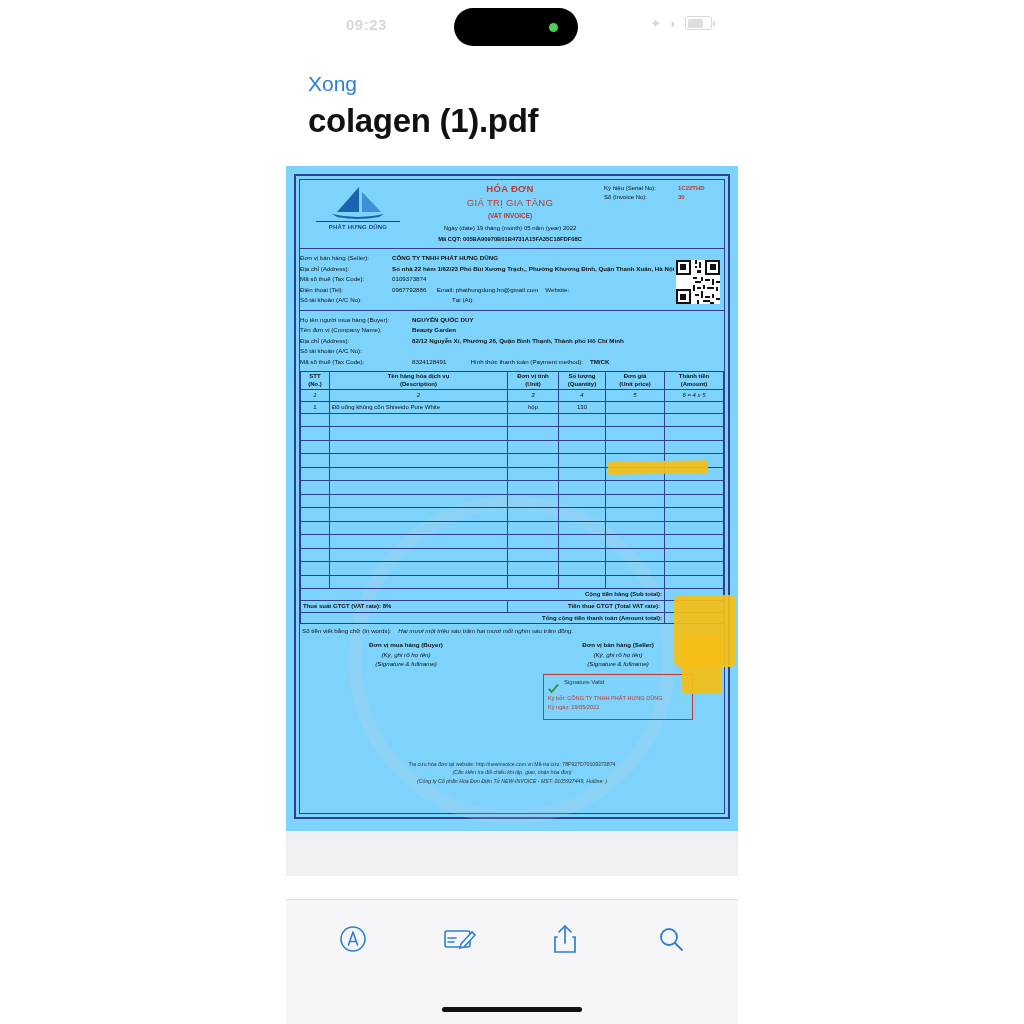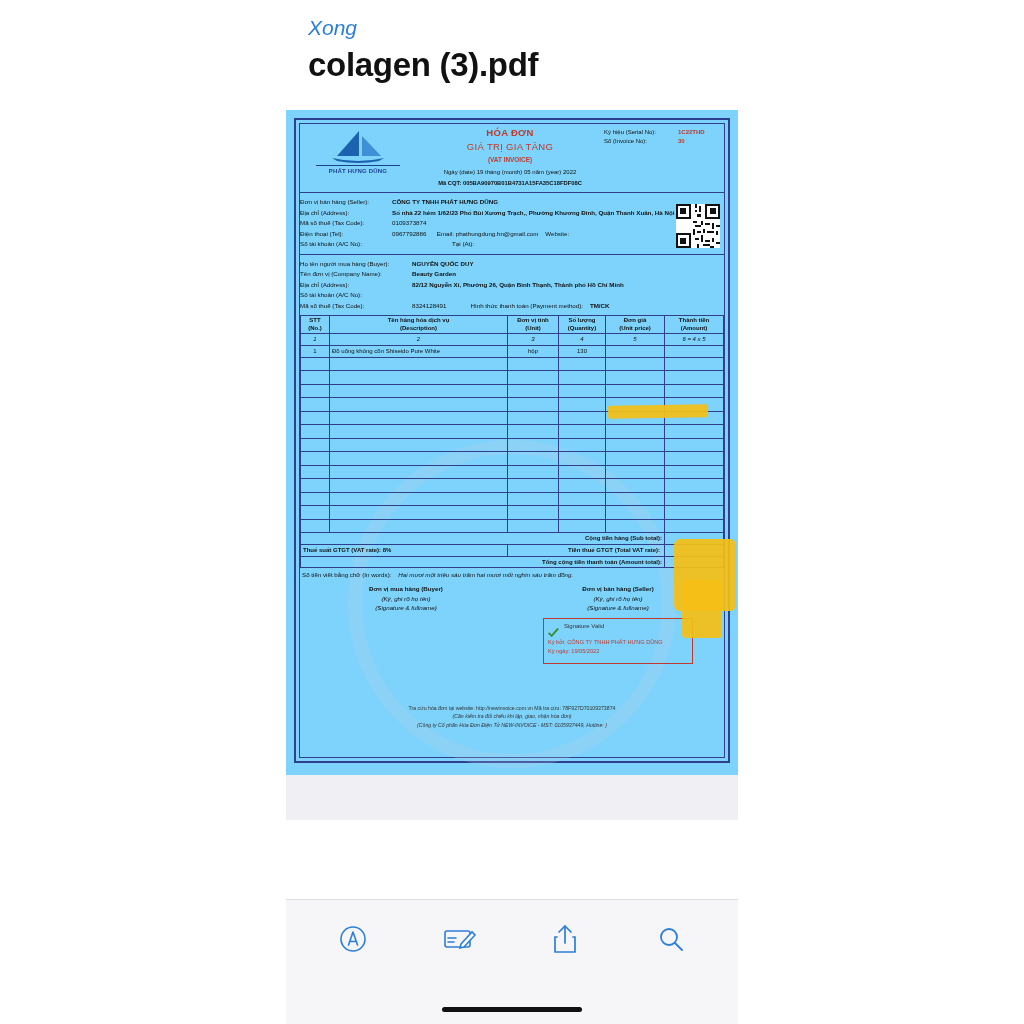--- a/index.html
+++ b/index.html
@@ -42,21 +42,21 @@
   }
   .battery i{
     position:absolute;left:1.5px;top:1.5px;bottom:1.5px;width:60%;background:#dedede;border-radius:1.5px;display:block;
   }
   
   .navbar{
     height:110px;background:#ffffff;position:relative;
   }
   .done-btn{
     position:absolute;left:22px;top:16px;font-size:21px;color:#2b7fd6;
-    background:none;border:none;padding:0;cursor:pointer;font-family:"Liberation Sans", sans-serif;font-style:italic;
+    background:none;border:none;padding:0;cursor:pointer;font-family:"Liberation Sans", sans-serif;
   }
   .doc-title{
     position:absolute;left:22px;top:46px;font-size:33px;font-weight:bold;color:#111;
     letter-spacing:-.3px;
   }
   
   .doc-area{
     position:relative;background:#efeff4;height:710px;
   }
   .page{
@@ -151,24 +151,37 @@
   .side.r{right:0;}
 </style>
 </head>
 <body>
 
 <div class="side l"></div>
 <div class="side r"></div>
 
 <div class="phone">
 
+  <div class="statusbar">
+    <div class="sb-time">09:23</div>
+    <div class="dynamic-island">
+      <div class="di-dot"></div>
+    </div>
+    <div class="sb-right">
+      <span class="sb-ico">✦</span>
+      <span class="sb-ico">◗</span>
+      <span class="battery">
+          <i></i>
+        </span>
+    </div>
+  </div>
 
   <div class="navbar">
     <button class="done-btn">Xong</button>
-    <div class="doc-title">colagen (3).pdf</div>
+    <div class="doc-title">colagen (1).pdf</div>
   </div>
 
   <div class="doc-area">
     <div class="page">
       <div class="inv-border"></div>
       <div class="wm"></div>
 
       <div class="inv">
 
         <div class="hdr">

